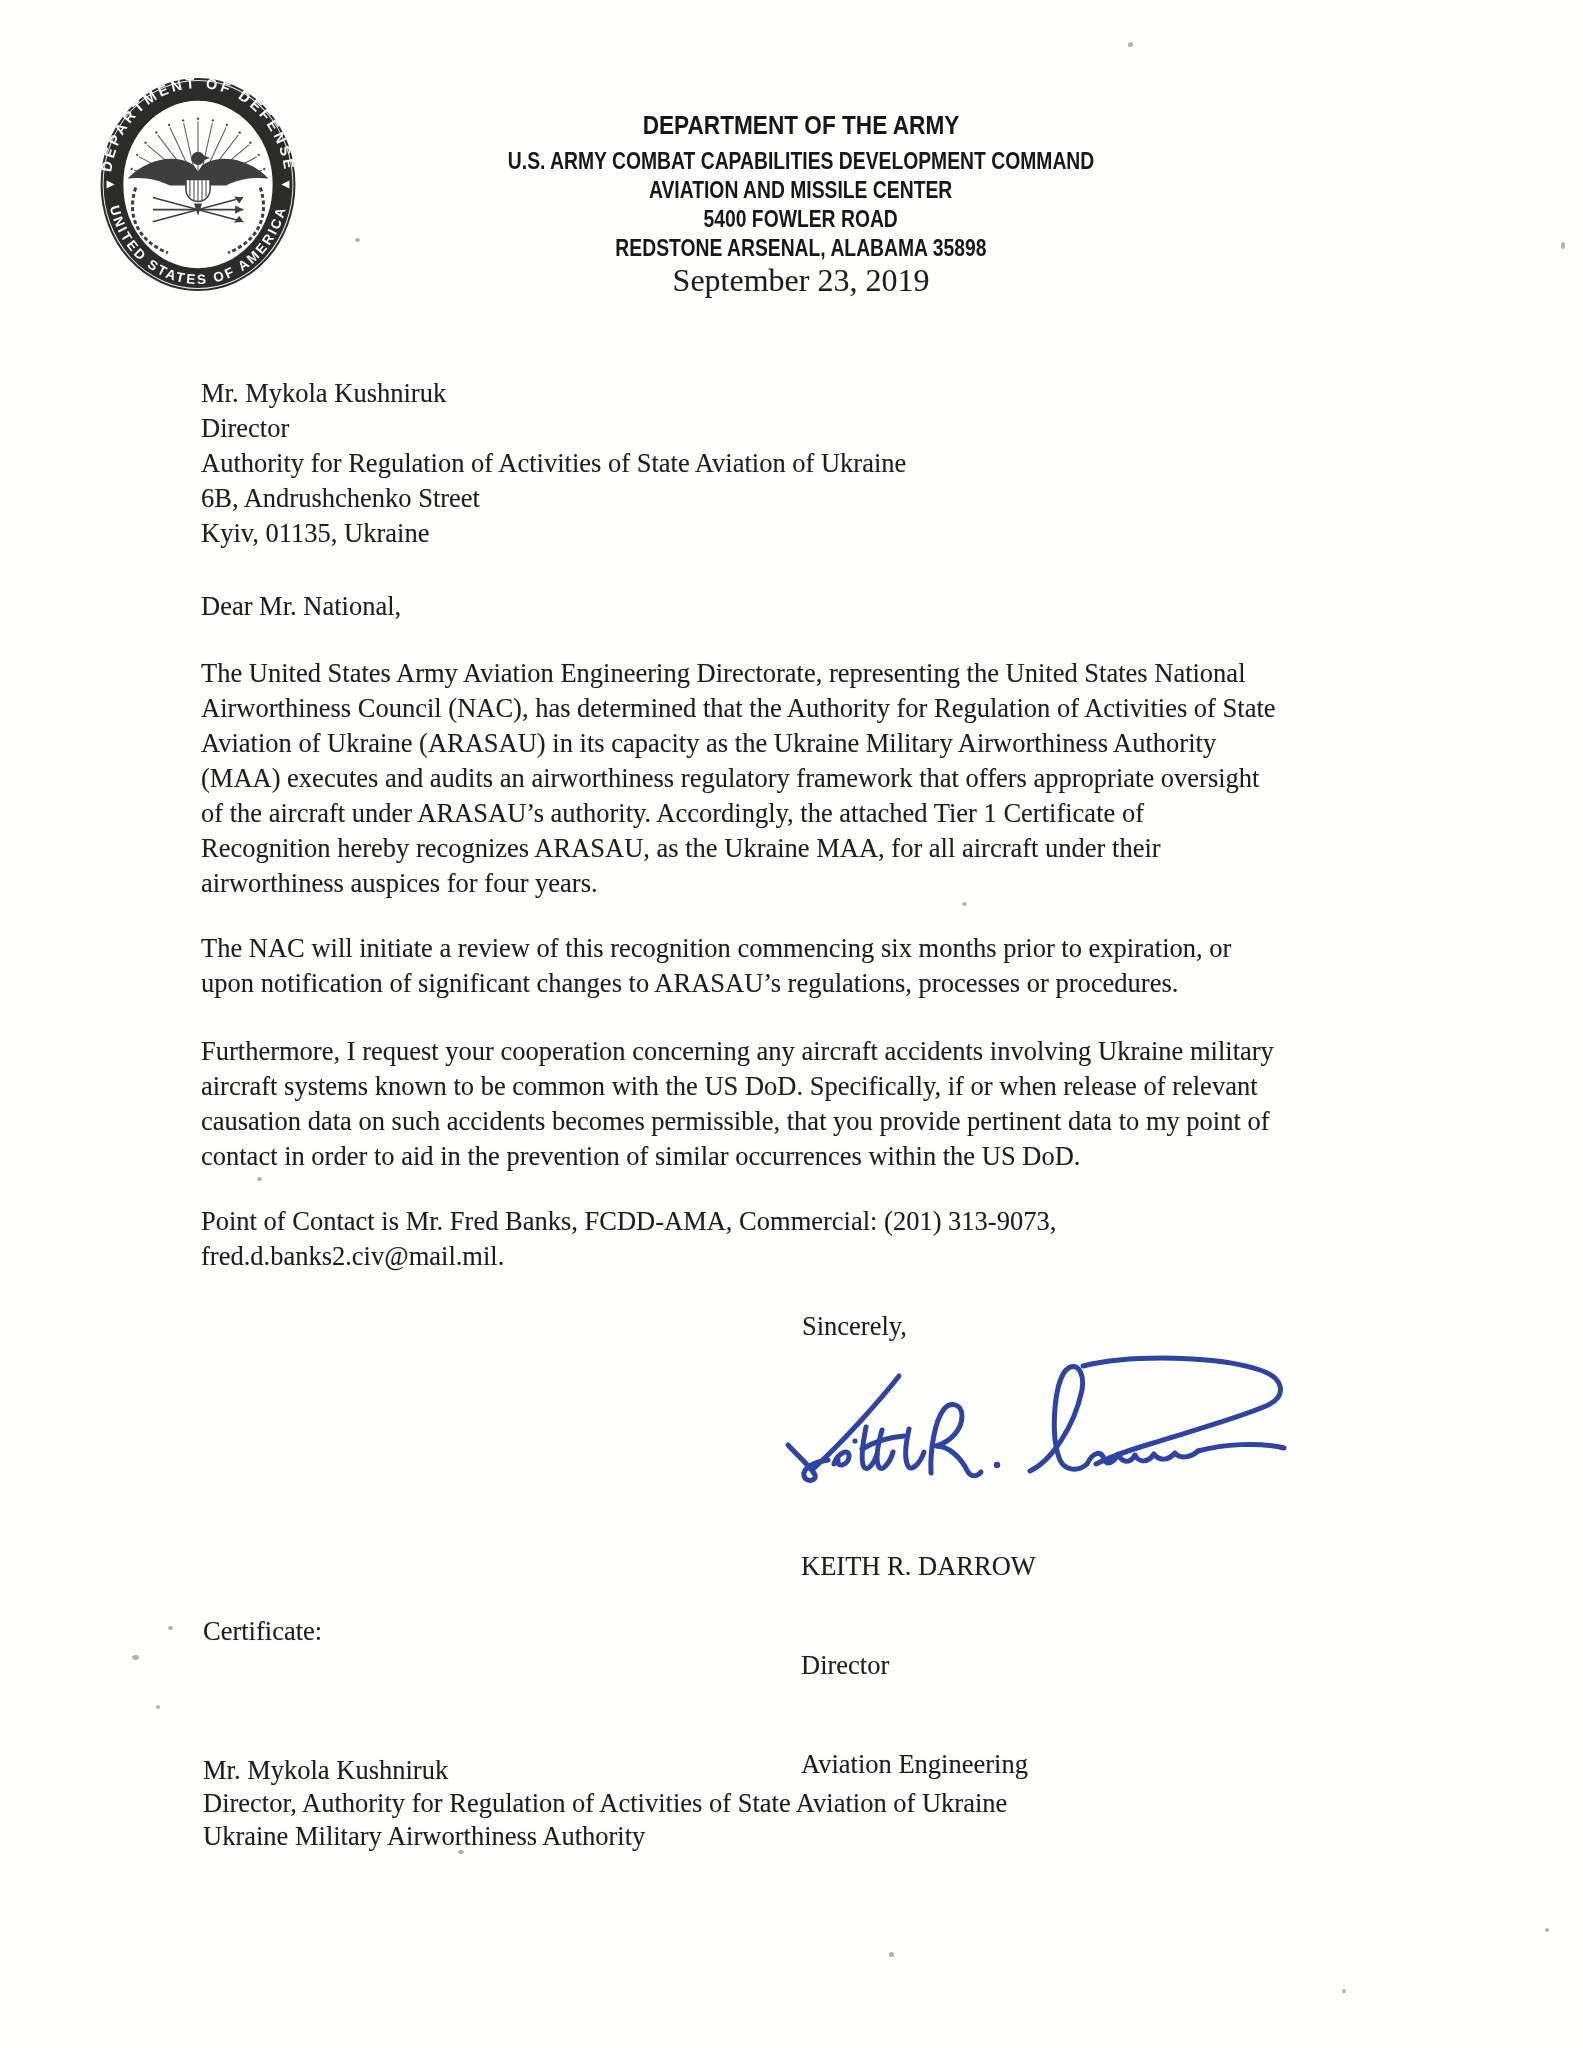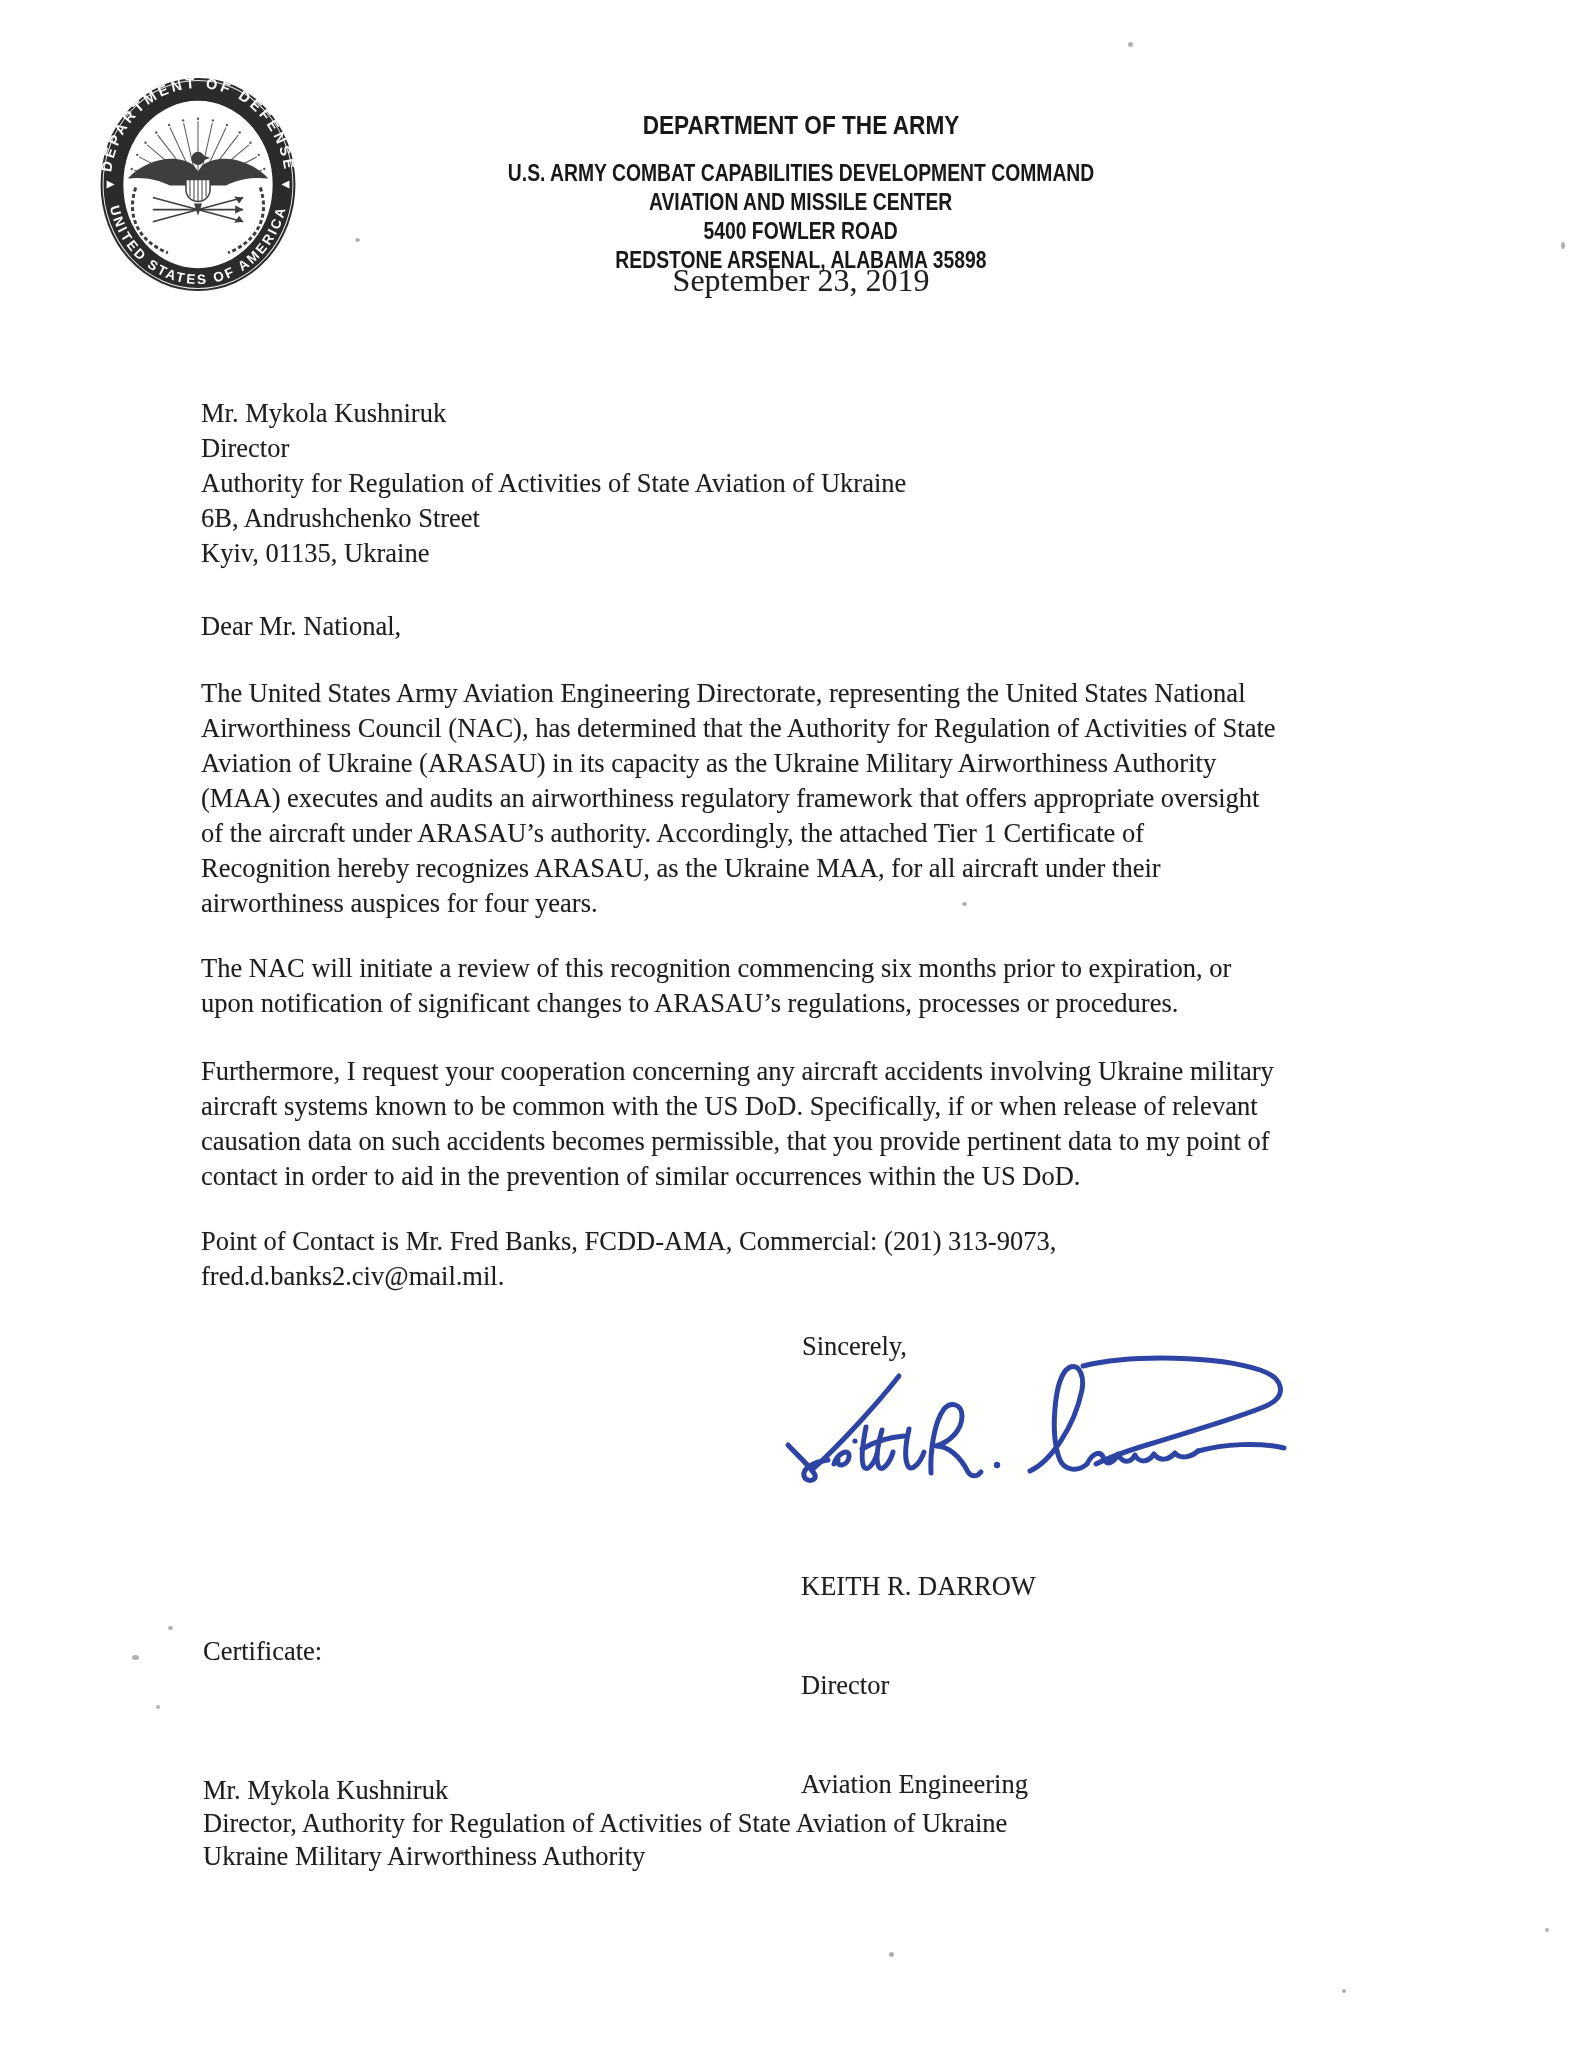--- a/index.html
+++ b/index.html
@@ -10,30 +10,29 @@
     overflow:hidden;
     font-family:"Liberation Serif","DejaVu Serif",serif;
     color:#1e1e1e;
   }
   .abs{position:absolute;}
   
   .seal{left:97px;top:75px;width:202px;height:219px;opacity:.93;}
   .sealtxt{font-family:"Liberation Sans","DejaVu Sans",sans-serif;font-weight:bold;fill:#ffffff;}
   .center-col{left:401px;width:800px;text-align:center;}
   .lh{top:110px;font-family:"Liberation Sans","DejaVu Sans",sans-serif;font-weight:bold;color:#181818;}
-  .lh .lh1{font-size:26px;line-height:30px;margin-bottom:19px;}
+  .lh .lh1{font-size:26px;line-height:30px;margin-bottom:7px;}
   .lh .lhsub{font-size:23px;line-height:29px;}
   .lh .cond{display:inline-block;transform:scaleX(.84);transform-origin:50% 50%;white-space:nowrap;}
   .lh .cond1{display:inline-block;transform:scaleX(.87);transform-origin:50% 50%;white-space:nowrap;}
   
   .bodytxt{
     font-size:26.5px;line-height:35px;
     white-space:pre;
     text-shadow:0 0 1px rgba(30,30,30,.28);
-    margin-top:20px;
   }
   .date-row{top:260px;font-size:32px;line-height:40px;text-shadow:0 0 1px rgba(30,30,30,.25);}
   .recipient{left:201px;top:376px;}
   .salutation{left:201px;top:589px;}
   .p1{left:201px;top:656px;}
   .p2{left:201px;top:931px;}
   .p3{left:201px;top:1034px;}
   .p4{left:201px;top:1204px;}
   .sincerely{left:802px;top:1309px;}
   .sig-svg{left:778px;top:1344px;width:520px;height:152px;}

